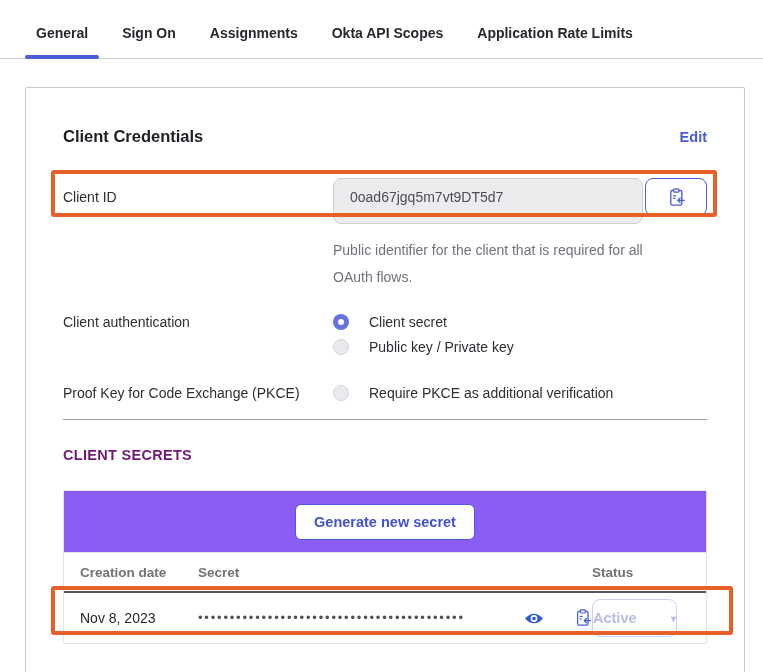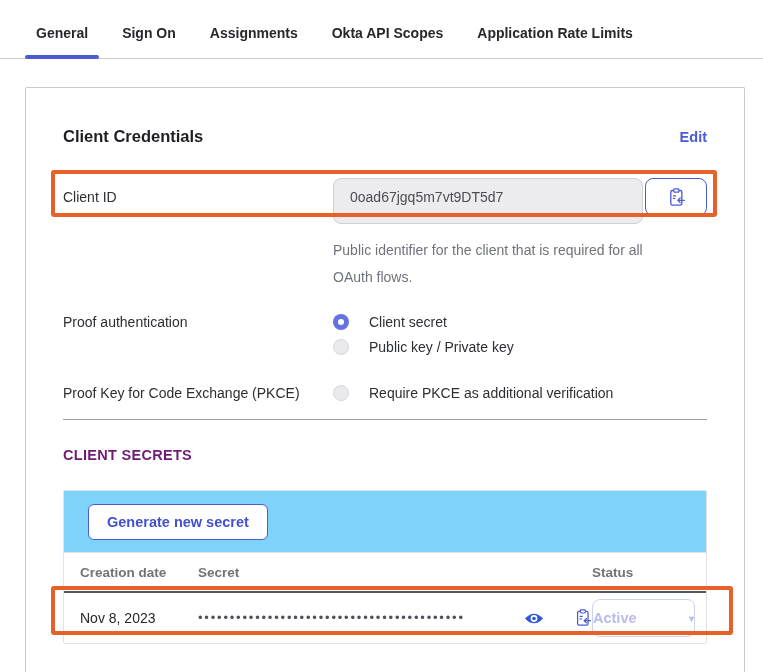--- a/index.html
+++ b/index.html
@@ -46,38 +46,38 @@
   .radio.off, .checkbox.off { background:#eaeaee; border:1px solid #d6d6dc; }
   .checkbox { width:16px; height:16px; border-radius:50%; flex:0 0 16px; }
   .row-pkce { margin-top:21px; }
   .row-pkce .choice-group { padding-top:9px; }
 
   .divider { margin-top:18px; border:none; border-top:1.5px solid #9fa0a6; height:0; }
 
   
   .secrets-title { margin-top:27px; font-size:14.5px; font-weight:700; letter-spacing:.3px; color:#701a75; }
   .secrets-panel { margin-top:27px; border:1px solid #e1e1e6; border-radius:2px; }
-  .secrets-toolbar { background:#7dd3fc; height:62px; display:flex; justify-content:flex-start;
+  .secrets-toolbar { background:#8b5cf6; height:62px; display:flex; justify-content:center;
     align-items:center; padding:0 24px; border-bottom:1px solid #e1e1e6; }
   .generate-btn { height:36px; padding:0 18px; background:#fff; border:1.5px solid #4a5cd4;
     border-radius:6px; color:#4350cf; font-size:14.5px; font-weight:700; cursor:pointer;
     font-family:"Liberation Sans", sans-serif; }
   .tbl-head, .tbl-row { display:grid; grid-template-columns:118px 1fr 100px; align-items:center;
     padding:0 14px 0 16px; background:#fff; }
   .tbl-head { height:40px; border-bottom:2px solid #54565e; }
   .th { font-size:13.5px; font-weight:700; color:#737373; }
   .tbl-row { height:50px; }
   .td-date { font-size:14px; color:#26282e; }
   .td-secret { display:flex; align-items:center; }
   .dots { font-size:13px; letter-spacing:1.8px; color:#515259; width:322px; overflow:hidden;
     white-space:nowrap; line-height:14px; }
   .icon-btn { background:none; border:none; cursor:pointer; display:flex; align-items:center; padding:0; }
   .eye-btn { margin-left:4px; }
   .clip-btn { margin-left:30px; }
-  .status-btn { width:103px; height:38px; background:#fff; border:1px solid #ccd1f0; border-radius:8px;
+  .status-btn { width:85px; height:38px; background:#fff; border:1px solid #ccd1f0; border-radius:8px;
     color:#b7bce9; font-size:14.5px; font-weight:700; cursor:pointer; display:flex; align-items:center;
     justify-content:space-between; gap:6px; font-family:"Liberation Sans", sans-serif; }
   .status-caret { font-size:10px; }
 
   
   .hl-box { position:absolute; border:4px solid #e7602a; border-radius:3px; pointer-events:none; z-index:6; }
   .hl-clientid { left:51px; top:170px; width:666px; height:47px; }
   .hl-secretrow { left:51px; top:586px; width:682px; height:49px; }
 </style>
 </head>
@@ -111,21 +111,21 @@
               <path d="M6.8 8.2h2.4M6.8 11h1.4" stroke="#4a5cd4" stroke-width="1.3" stroke-linecap="round"></path>
               <path d="M18.2 13h-6.4M13.8 10.6 11.4 13l2.4 2.4" stroke="#4a5cd4" stroke-width="1.4" stroke-linecap="round" stroke-linejoin="round"></path>
             </svg>
           </span>
         </button>
       </div>
       <p class="help-text">Public identifier for the client that is required for all OAuth flows.</p>
     </div>
 
     <div class="form-row row-auth">
-      <div class="form-label" style="padding-top:9px;">Proof authentication</div>
+      <div class="form-label" style="padding-top:9px;">Client authentication</div>
       <div class="choice-group">
         <label class="choice">
           <span class="radio on"></span>
           <span>Client secret</span>
         </label>
         <label class="choice">
           <span class="radio off"></span>
           <span>Public key / Private key</span>
         </label>
       </div>

